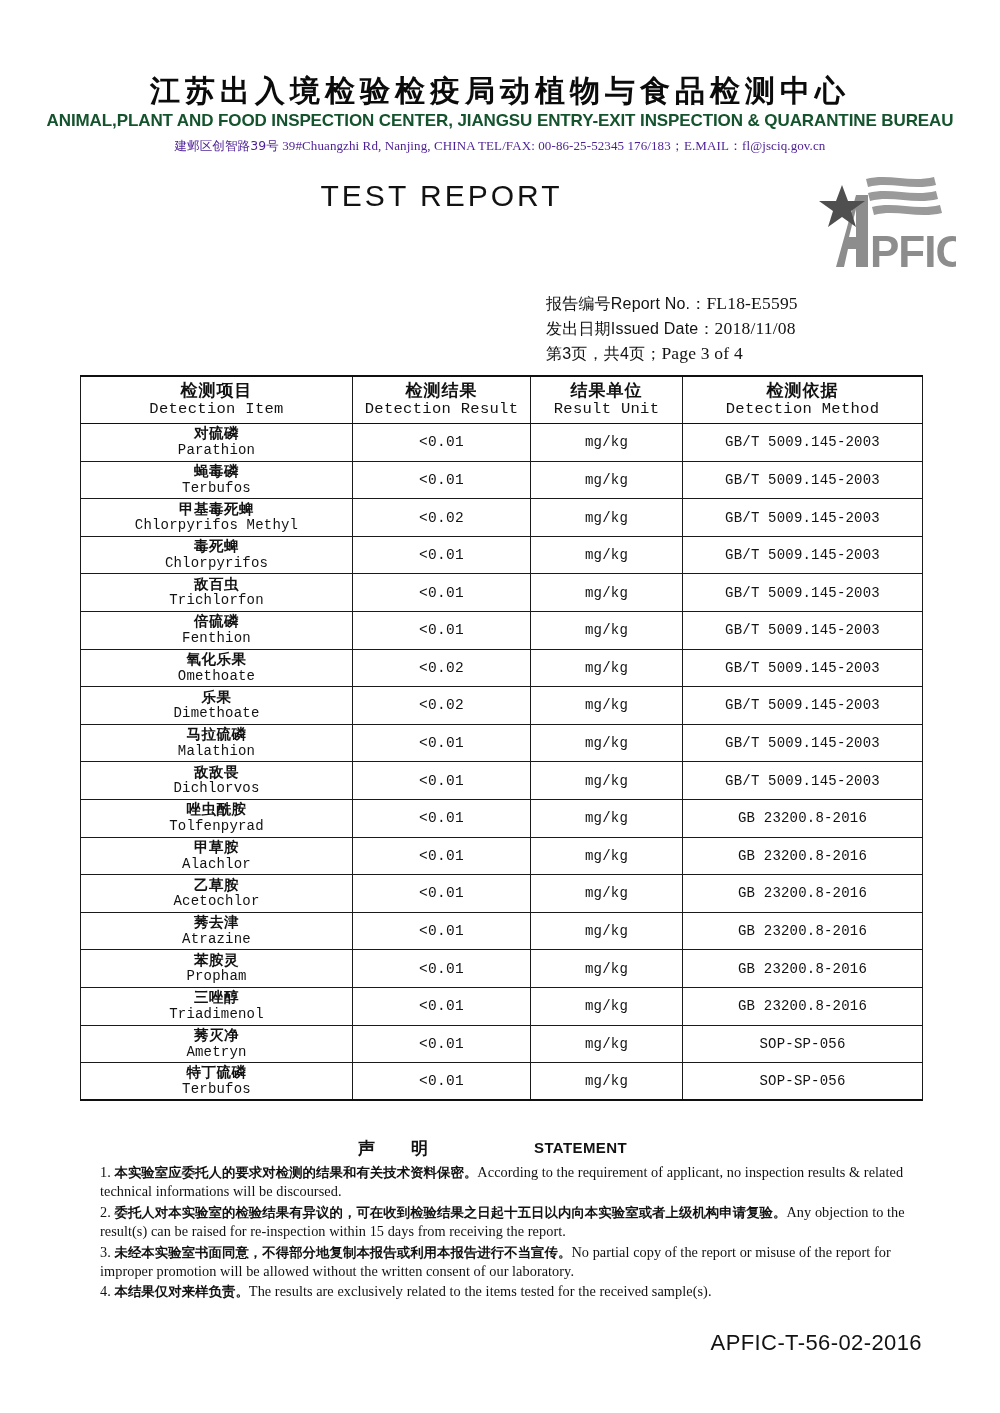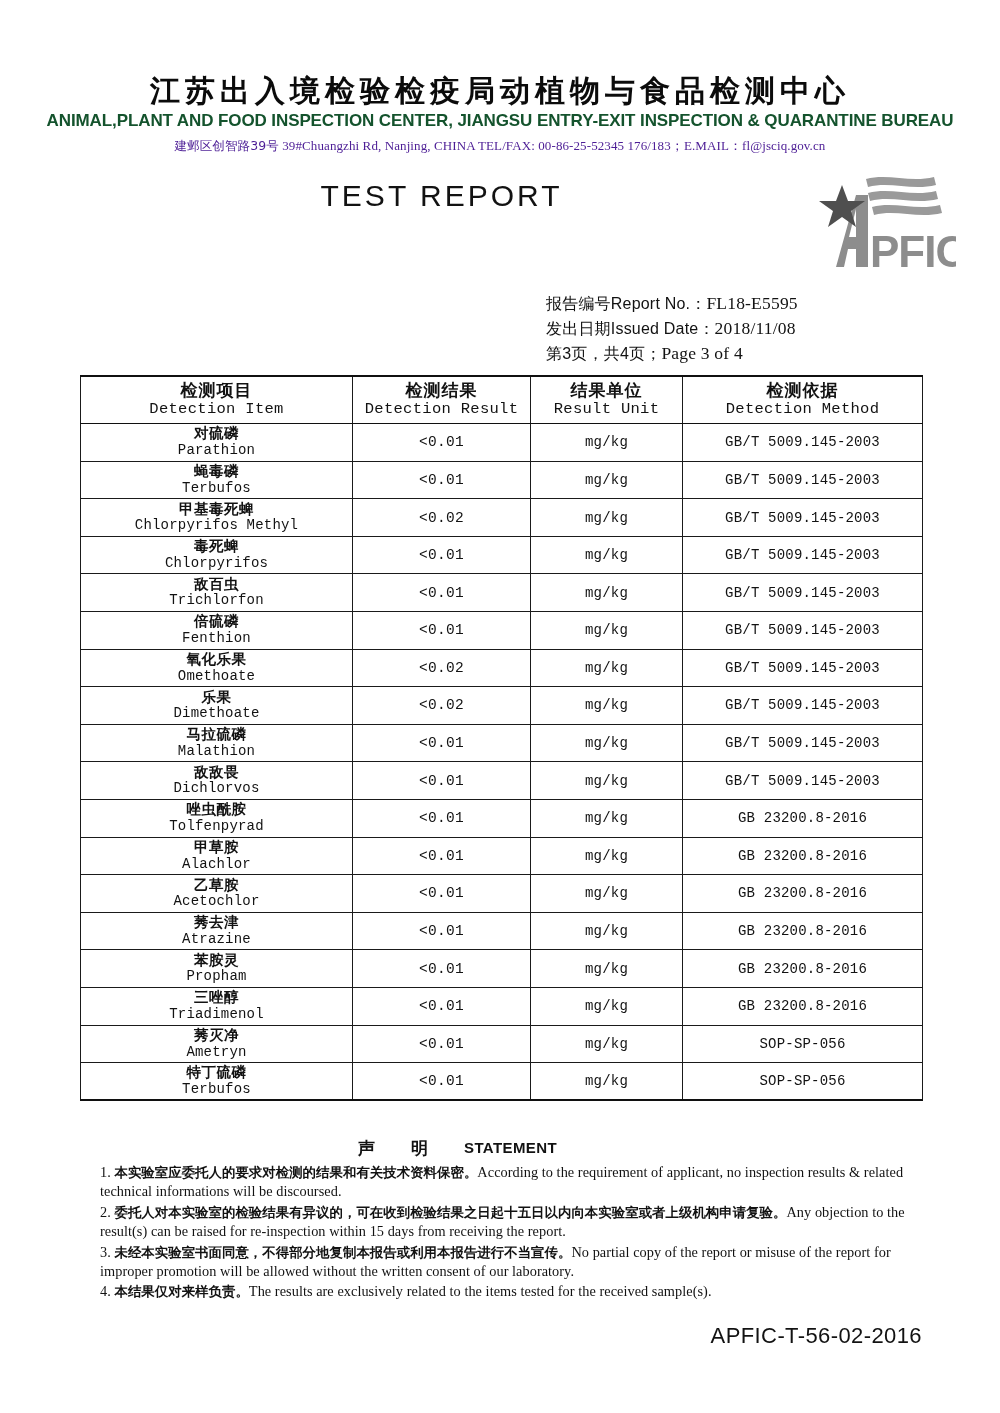--- a/index.html
+++ b/index.html
@@ -189,40 +189,41 @@
     font-weight: 700;
     letter-spacing: 36px;
     display: inline-block;
   }
   .st-head-en {
     font-family: "Liberation Sans", sans-serif;
     font-size: 15px;
     font-weight: 700;
     letter-spacing: 0.4px;
     display: inline-block;
+    margin-left: 70px;
     vertical-align: 1px;
   }
   .st-item {
     font-family: "Liberation Serif", serif;
     font-size: 14.3px;
     line-height: 1.32;
     margin-top: 2px;
     text-align: left;
     letter-spacing: 0.05px;
   }
   .st-item .cn {
     font-family: "DejaVu Sans", sans-serif;
     font-size: 13.4px;
     font-weight: 600;
   }
 
   .footer-code {
     text-align: right;
     padding-right: 78px;
-    margin-top: 22px;
+    margin-top: 29px;
     font-family: "Liberation Sans", sans-serif;
     font-size: 22px;
     font-weight: 400;
     letter-spacing: 0.4px;
   }
 </style>
 </head>
 <body>
 
 <div class="page">

